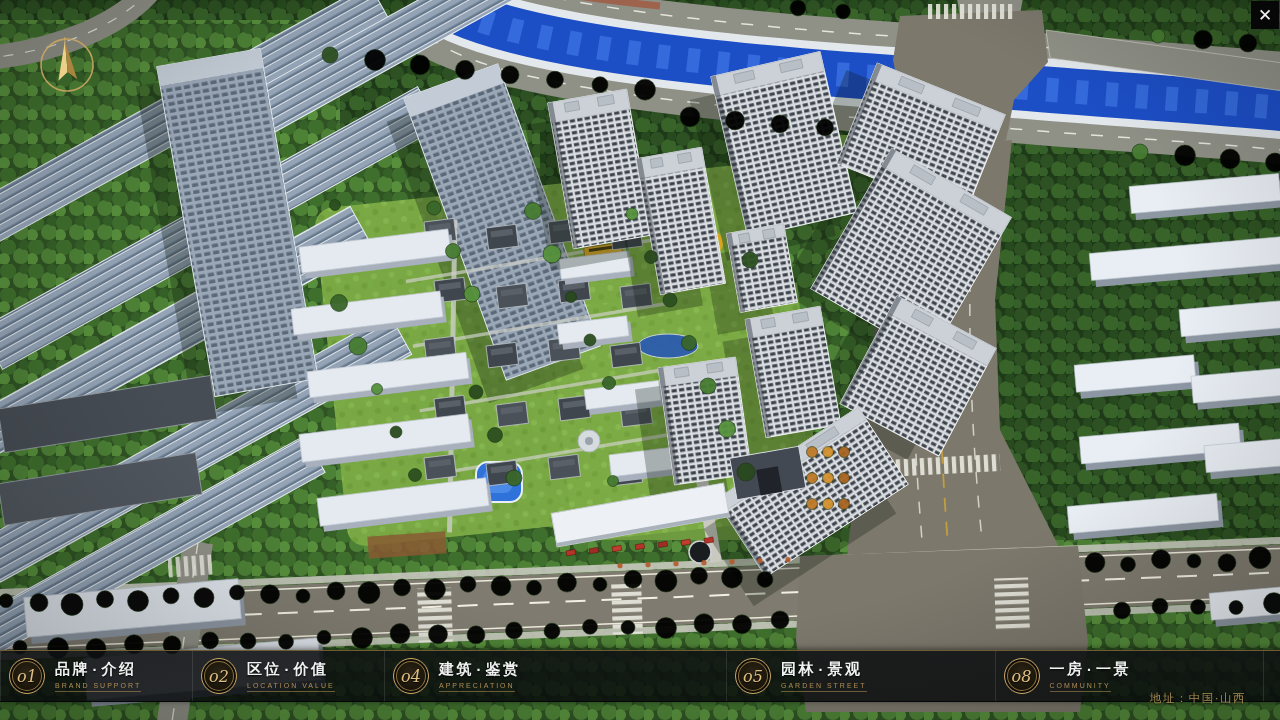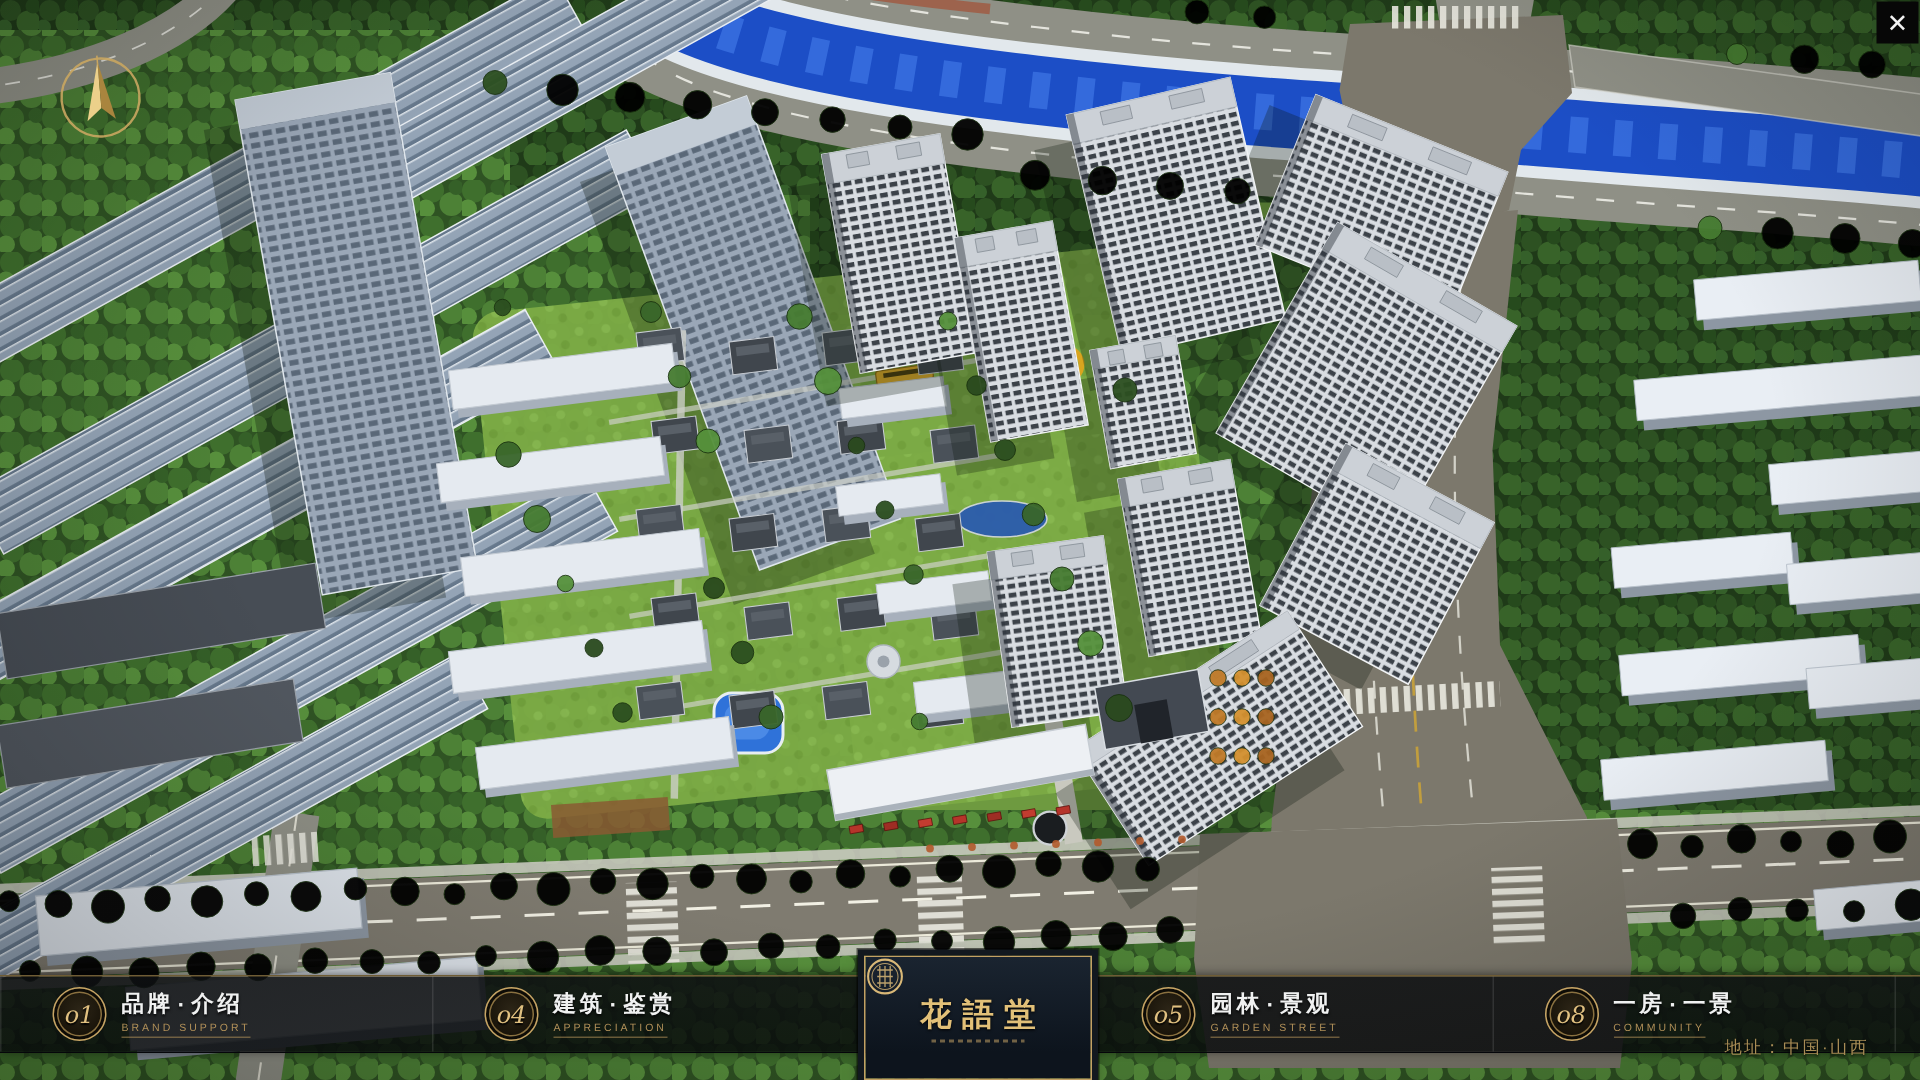--- a/index.html
+++ b/index.html
@@ -16,21 +16,21 @@
     color:#f2f2f2;display:flex;align-items:center;justify-content:center;font-size:17px;
     line-height:1;cursor:pointer;user-select:none;}
   
   .navbar{position:absolute;left:0;right:0;top:650px;height:50px;
     background:linear-gradient(180deg,rgba(14,16,18,.88),rgba(6,8,10,.82));
     border-top:1px solid #6f5c35;border-bottom:1px solid #05060a;
     box-shadow:0 -1px 6px rgba(0,0,0,.5);display:flex;}
   .nav-group{display:flex;height:100%;}
   .nav-group.left{width:576px;}
   .nav-group.right{position:absolute;left:726px;right:16px;top:0;height:100%;display:flex;}
-  .nav-item{flex:1;display:flex;align-items:center;gap:10px;padding-left:34px;
+  .nav-item{flex:1;display:flex;align-items:center;gap:10px;padding-left:8px;
     border-left:1px solid rgba(220,220,220,.13);cursor:pointer;min-width:0;}
   .nav-item:first-child{border-left:1px solid rgba(220,220,220,.13);}
   .nav-group.right .nav-item:last-child{border-right:1px solid rgba(220,220,220,.13);}
   .badge{flex:0 0 auto;width:34px;height:34px;border-radius:50%;
     background:radial-gradient(circle at 50% 42%,#2c2517 0%,#171208 70%);
     border:1px solid #c7a565;box-shadow:inset 0 0 0 2px #0d0b06,inset 0 0 0 3px #8a7140;
     display:flex;align-items:center;justify-content:center;}
   .badge span{font-family:"DejaVu Serif",serif;font-style:italic;font-size:16px;
     color:#e0c080;text-shadow:0 1px 1px #000;}
   .nav-text{display:flex;flex-direction:column;min-width:0;}
@@ -518,20 +518,29 @@
         <div class="badge">
             <span>o1</span>
           </div>
         <div class="nav-text">
           <div class="nav-zh">品牌·介绍</div>
           <div class="nav-en">BRAND SUPPORT</div>
         </div>
       </div>
       <div class="nav-item">
         <div class="badge">
+            <span>o2</span>
+          </div>
+        <div class="nav-text">
+          <div class="nav-zh">区位·价值</div>
+          <div class="nav-en">LOCATION VALUE</div>
+        </div>
+      </div>
+      <div class="nav-item">
+        <div class="badge">
             <span>o4</span>
           </div>
         <div class="nav-text">
           <div class="nav-zh">建筑·鉴赏</div>
           <div class="nav-en">APPRECIATION</div>
         </div>
       </div>
     </div>
     <div class="nav-group right">
       <div class="nav-item">
@@ -548,24 +557,15 @@
             <span>o8</span>
           </div>
         <div class="nav-text">
           <div class="nav-zh">一房·一景</div>
           <div class="nav-en">COMMUNITY</div>
         </div>
       </div>
     </div>
   </div>
 
-  <div class="logo-box">
-    <svg class="seal" viewBox="0 0 30 30">
-      <circle cx="15" cy="15" r="13" fill="none" stroke="#d9b877" stroke-width="1.6"></circle>
-      <circle cx="15" cy="15" r="10" fill="none" stroke="#d9b877" stroke-width="0.8" opacity="0.8"></circle>
-      <path d="M9,10 h12 M9,15 h12 M9,20 h12 M11,7 v16 M15,7 v16 M19,7 v16" stroke="#d9b877" stroke-width="1" opacity="0.85"></path>
-    </svg>
-    <div class="logo-name">花語堂</div>
-    <div class="logo-tagline"></div>
-  </div>
 
   <div class="address">地址：中国·山西</div>
 </div>
 
 </body></html>

